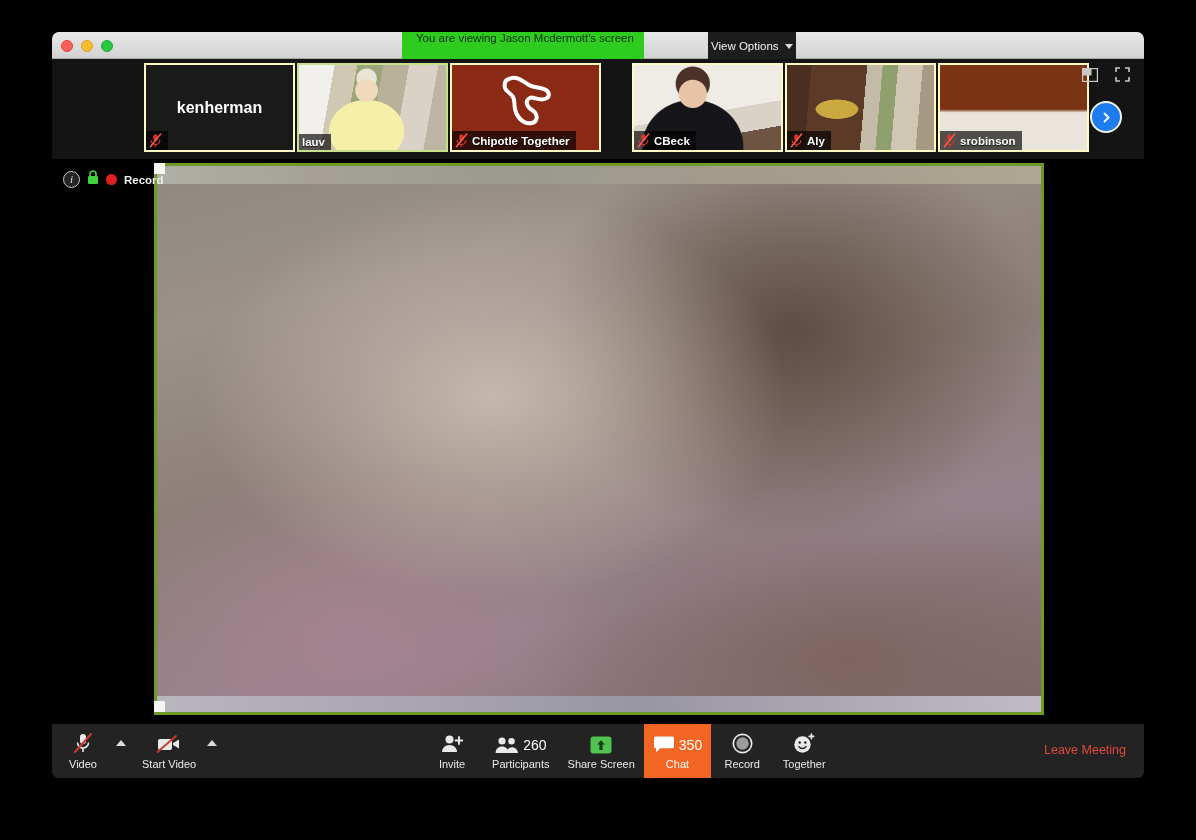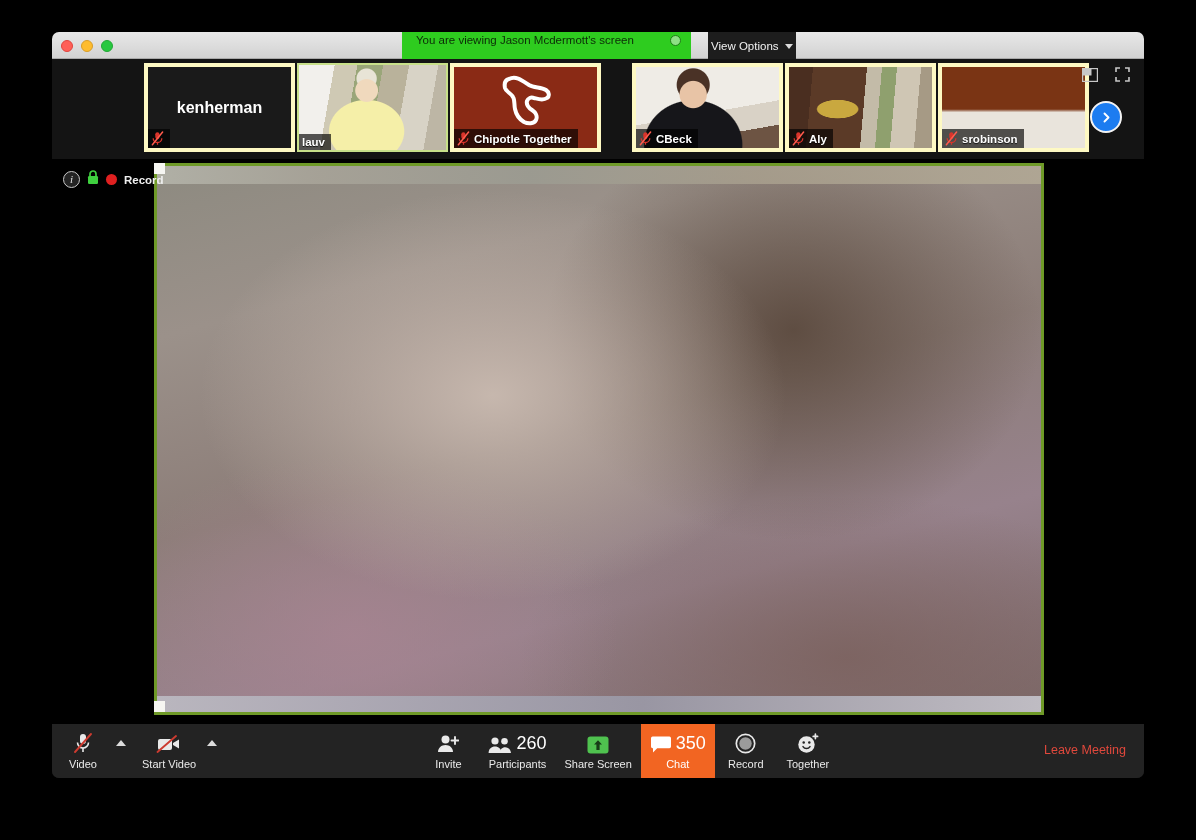--- a/index.html
+++ b/index.html
@@ -52,20 +52,21 @@
 
   .sharing-banner {
     position: absolute;
     left: 350px; top: 0;
     height: 27px;
     display: flex;
     align-items: center;
     background: #2ecc1f;
     padding: 0 10px 11px 14px;
     gap: 36px;
+    flex-direction: column;
   }
   .sharing-banner .txt {
     color: #0c2b08;
     font-size: 11.5px;
     font-weight: 400;
     white-space: nowrap;
   }
   .share-indicator {
     width: 11px; height: 11px;
     border-radius: 50%;
@@ -104,21 +105,21 @@
     left: 92px; top: 4px;
     display: flex;
     gap: 2px;
   }
   .tile {
     position: relative;
     width: 151px;
     height: 89px;
     background: #1a1a1a;
     overflow: hidden;
-    border: 4px solid #fef9c3;
+    border: 2px solid #fef9c3;
   }
   .tile.active { border: 2px solid #c8e08a; }
 
   .tile-name {
     position: absolute;
     left: 0; bottom: 0;
     display: flex;
     align-items: center;
     gap: 4px;
     background: rgba(0,0,0,0.66);
@@ -301,21 +302,21 @@
   .tb-icon {
     height: 22px;
     display: flex;
     align-items: flex-end;
     justify-content: center;
     gap: 4px;
   }
   .tb-item.highlight { background: #f26522; }
   .tb-item.highlight .lbl { color: #fff; }
   .badge-num {
-    font-size: 18px;
+    font-size: 14px;
     color: #ffffff;
     font-weight: normal;
     line-height: 1;
     margin-bottom: 2px;
   }
   .chev {
     width: 0; height: 0;
     border-left: 5px solid transparent;
     border-right: 5px solid transparent;
     border-bottom: 6px solid #dcdcdc;

